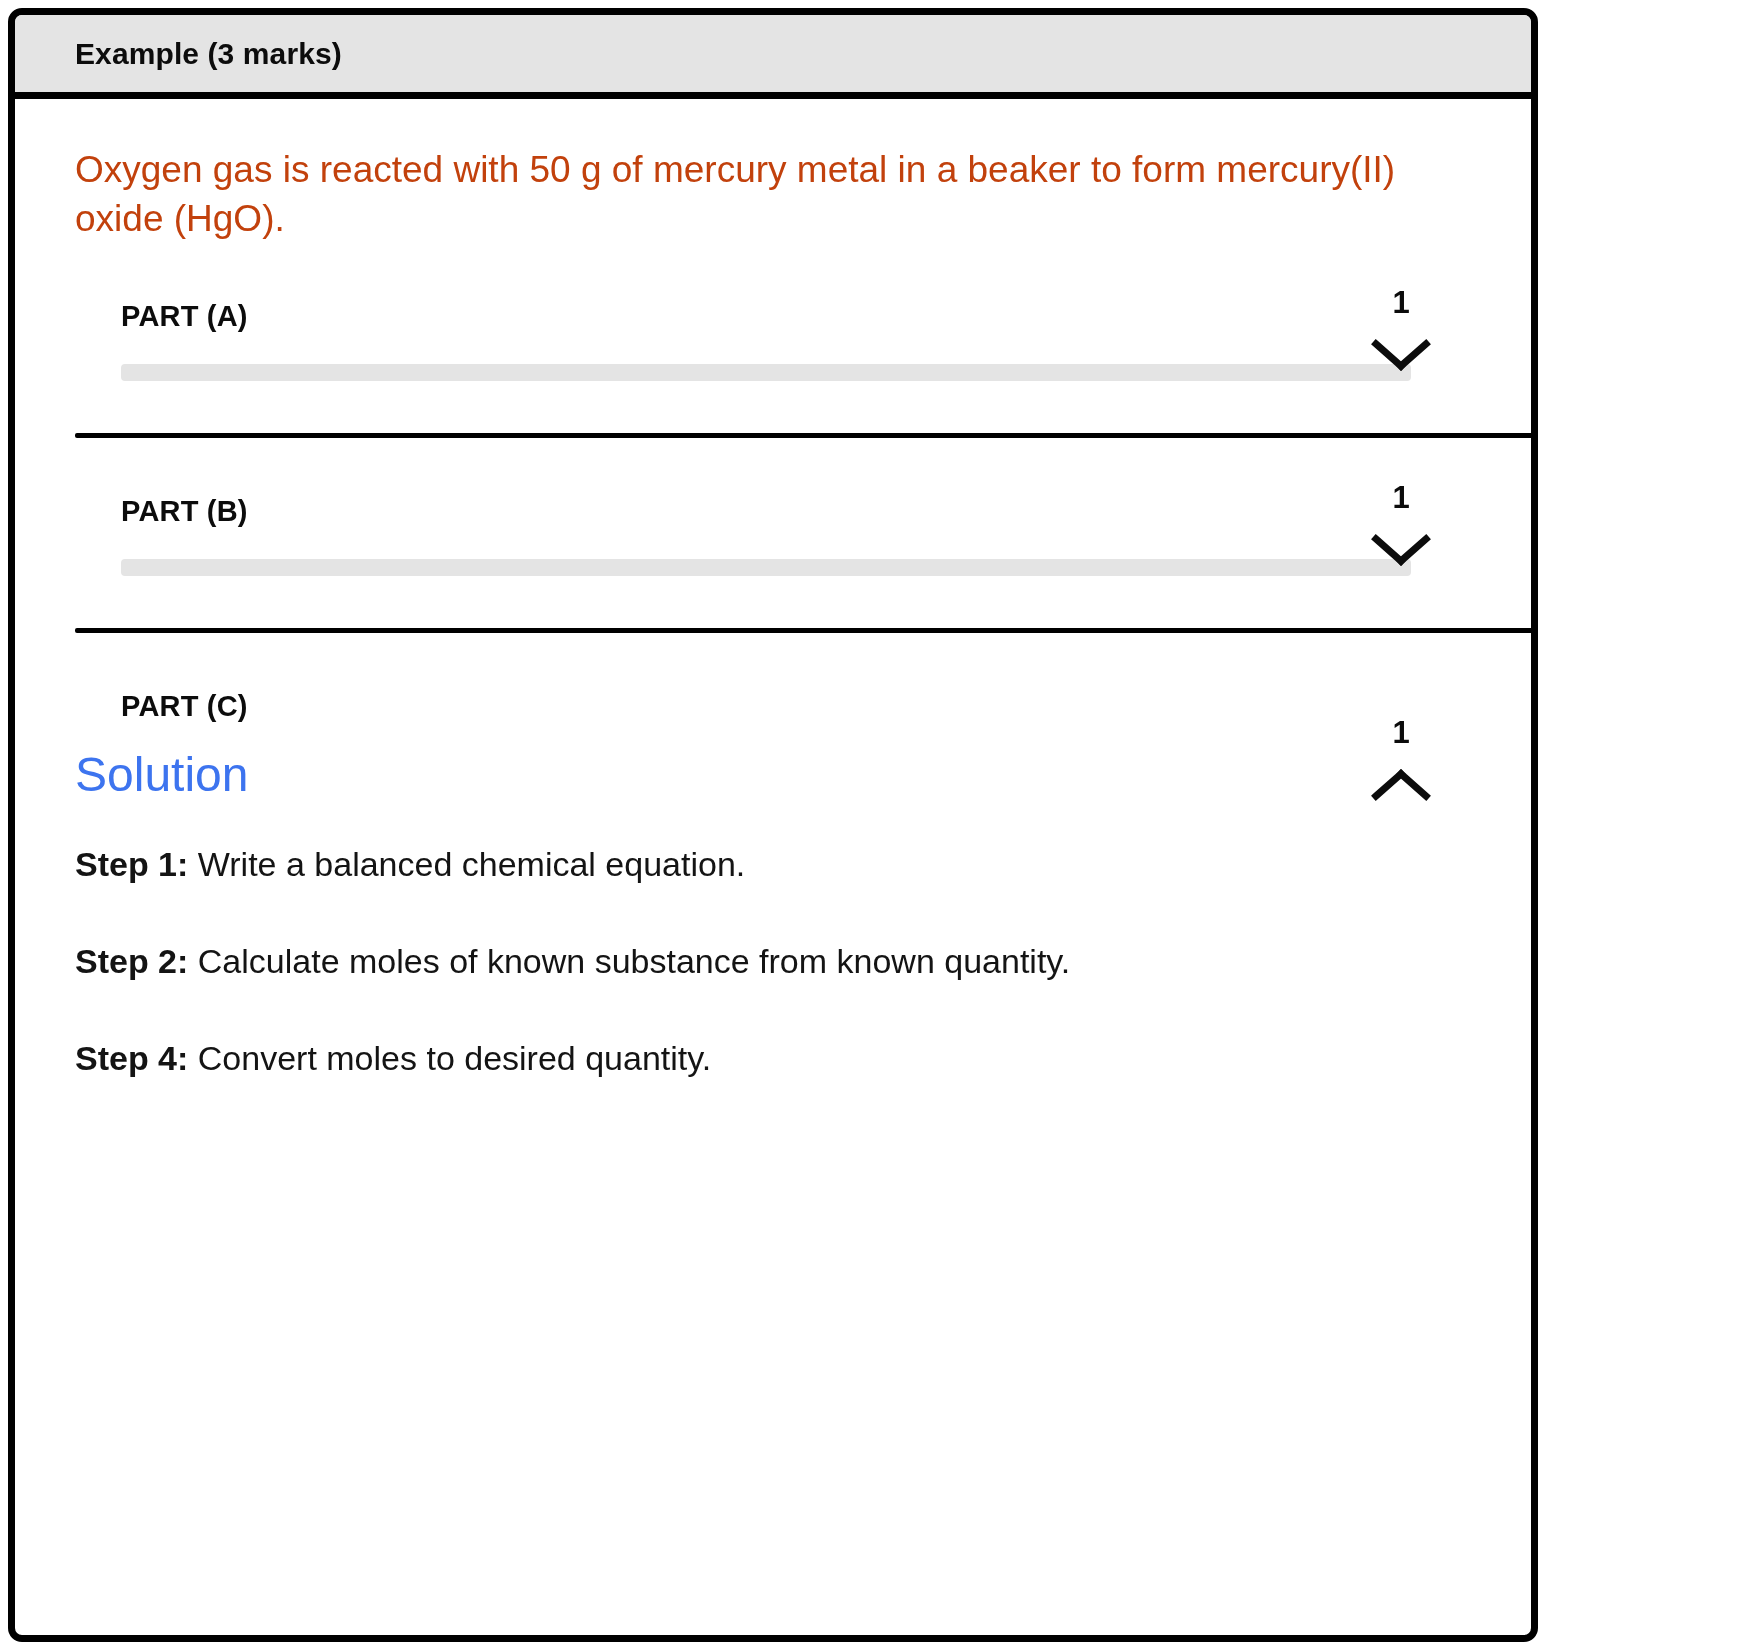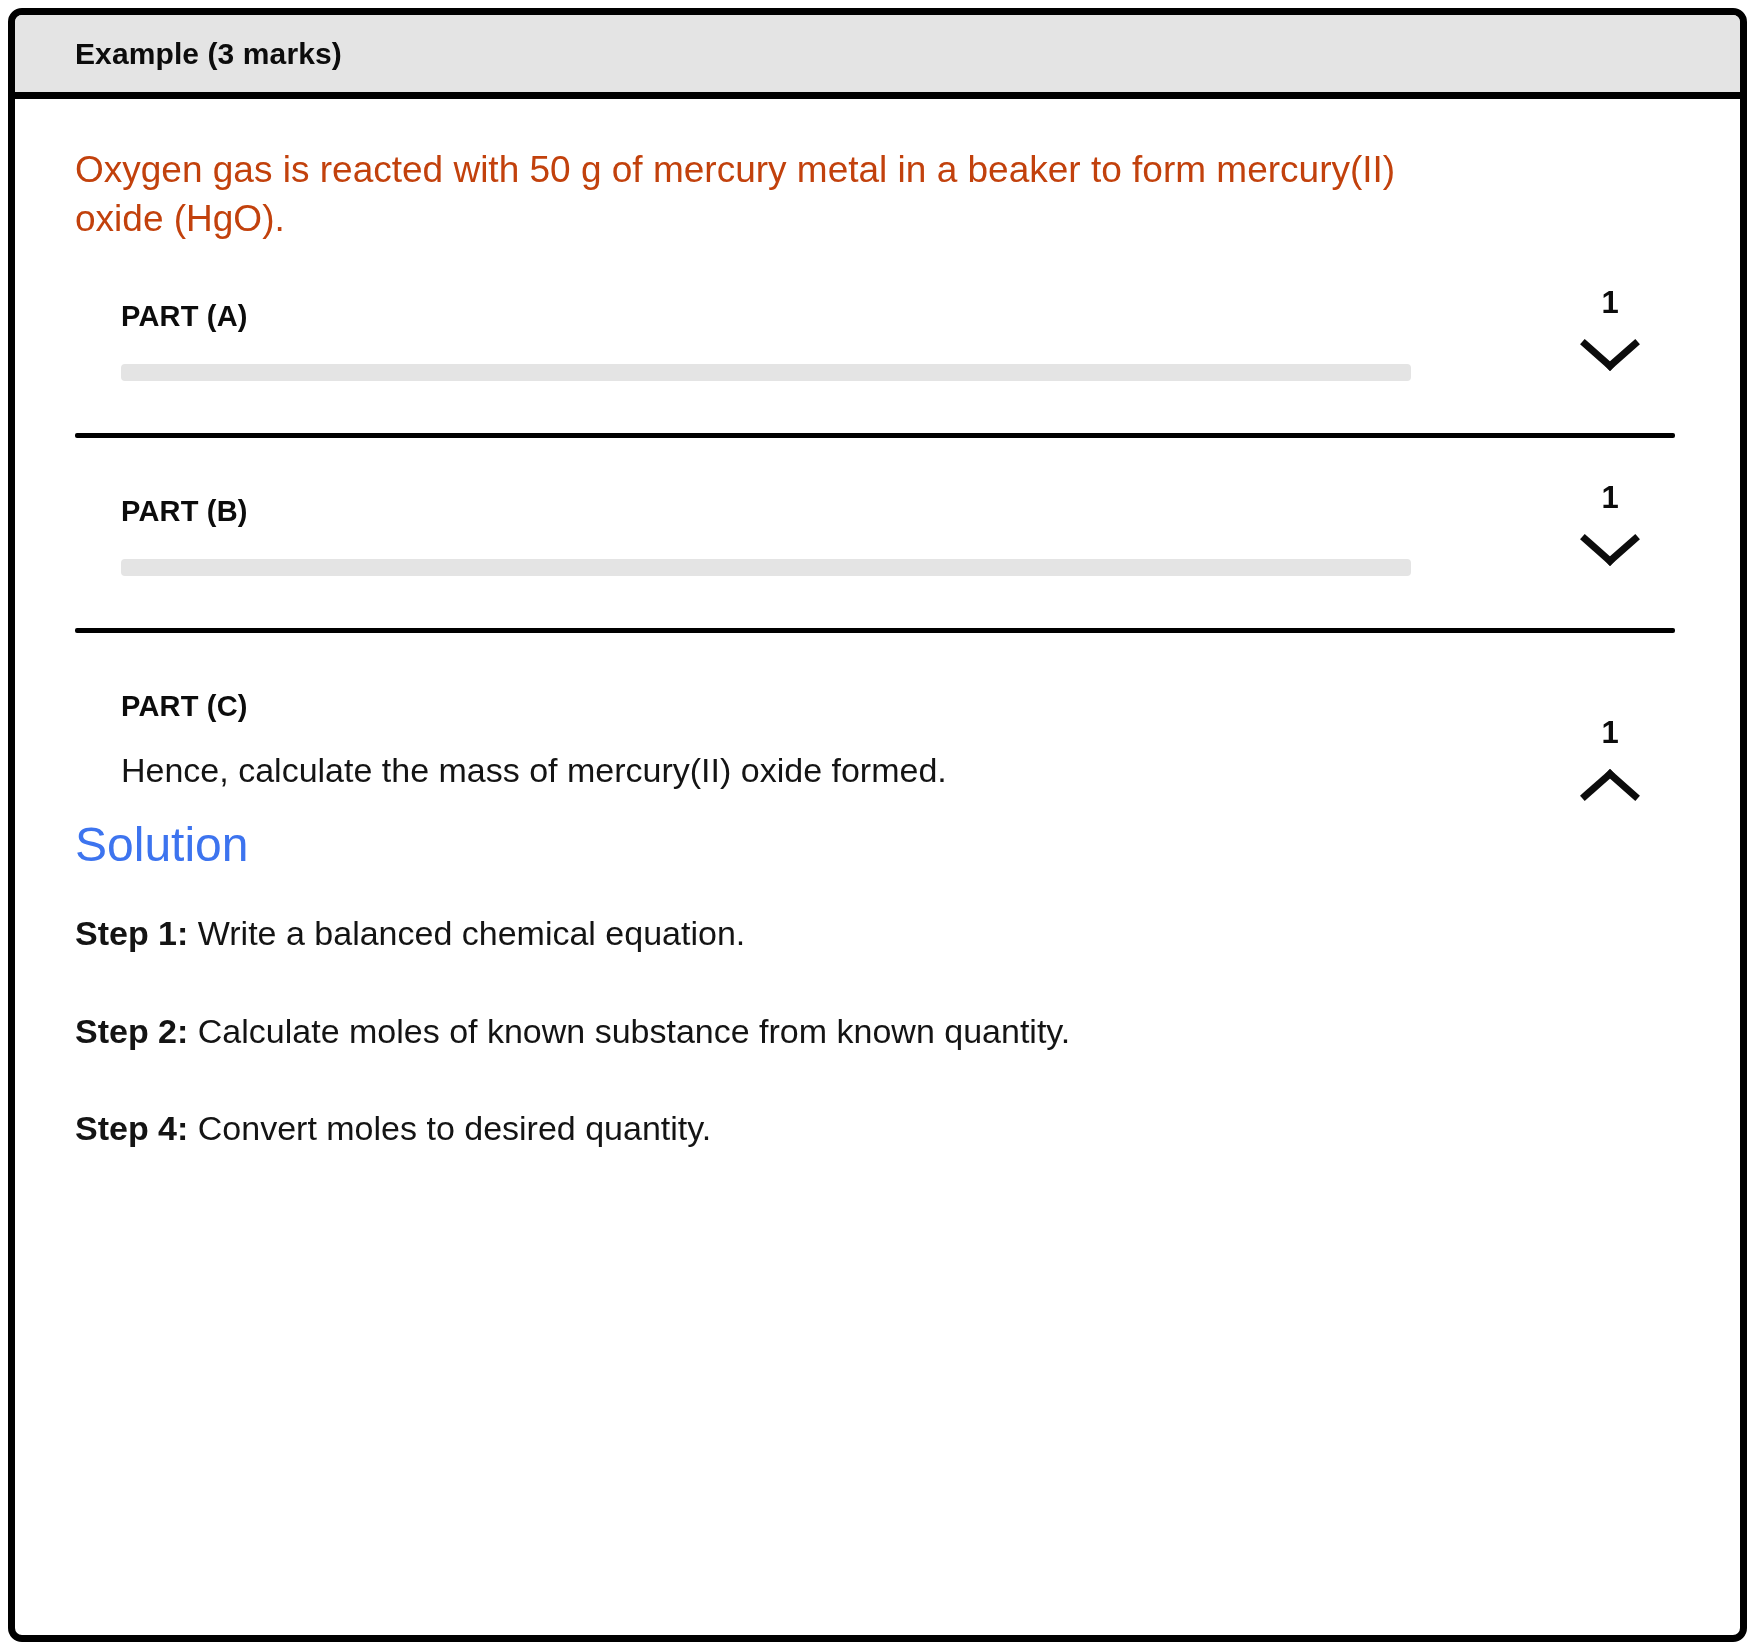--- a/index.html
+++ b/index.html
@@ -12,21 +12,21 @@
     height: 1650px;
     font-family: "Liberation Sans", sans-serif;
     -webkit-font-smoothing: antialiased;
   }
 
   
   .card {
     position: absolute;
     left: 8px;
     top: 8px;
-    width: 1739px;
+    width: 1530px;
     height: 1634px;
     box-sizing: border-box;
     border: 7px solid #000000;
     border-radius: 14px;
     background: #ffffff;
     overflow: hidden;
   }
 
   
   .card-header {
@@ -198,21 +198,20 @@
           <line x1="30" y1="28" x2="55" y2="6"></line>
         </svg>
       </div>
     </div>
 
     <div class="divider"></div>
 
     <div class="part">
       <div class="part-inner">
         <div class="part-label">PART (C)</div>
-        <div class="part-text">Hence, calculate the mass of mercury(II) oxide formed.</div>
       </div>
       <div class="part-aside lower">
         <div class="mark-count">1</div>
         <svg class="chev" viewBox="0 0 60 34">
           <line x1="5" y1="28" x2="30" y2="6"></line>
           <line x1="30" y1="6" x2="55" y2="28"></line>
         </svg>
       </div>
     </div>
 

